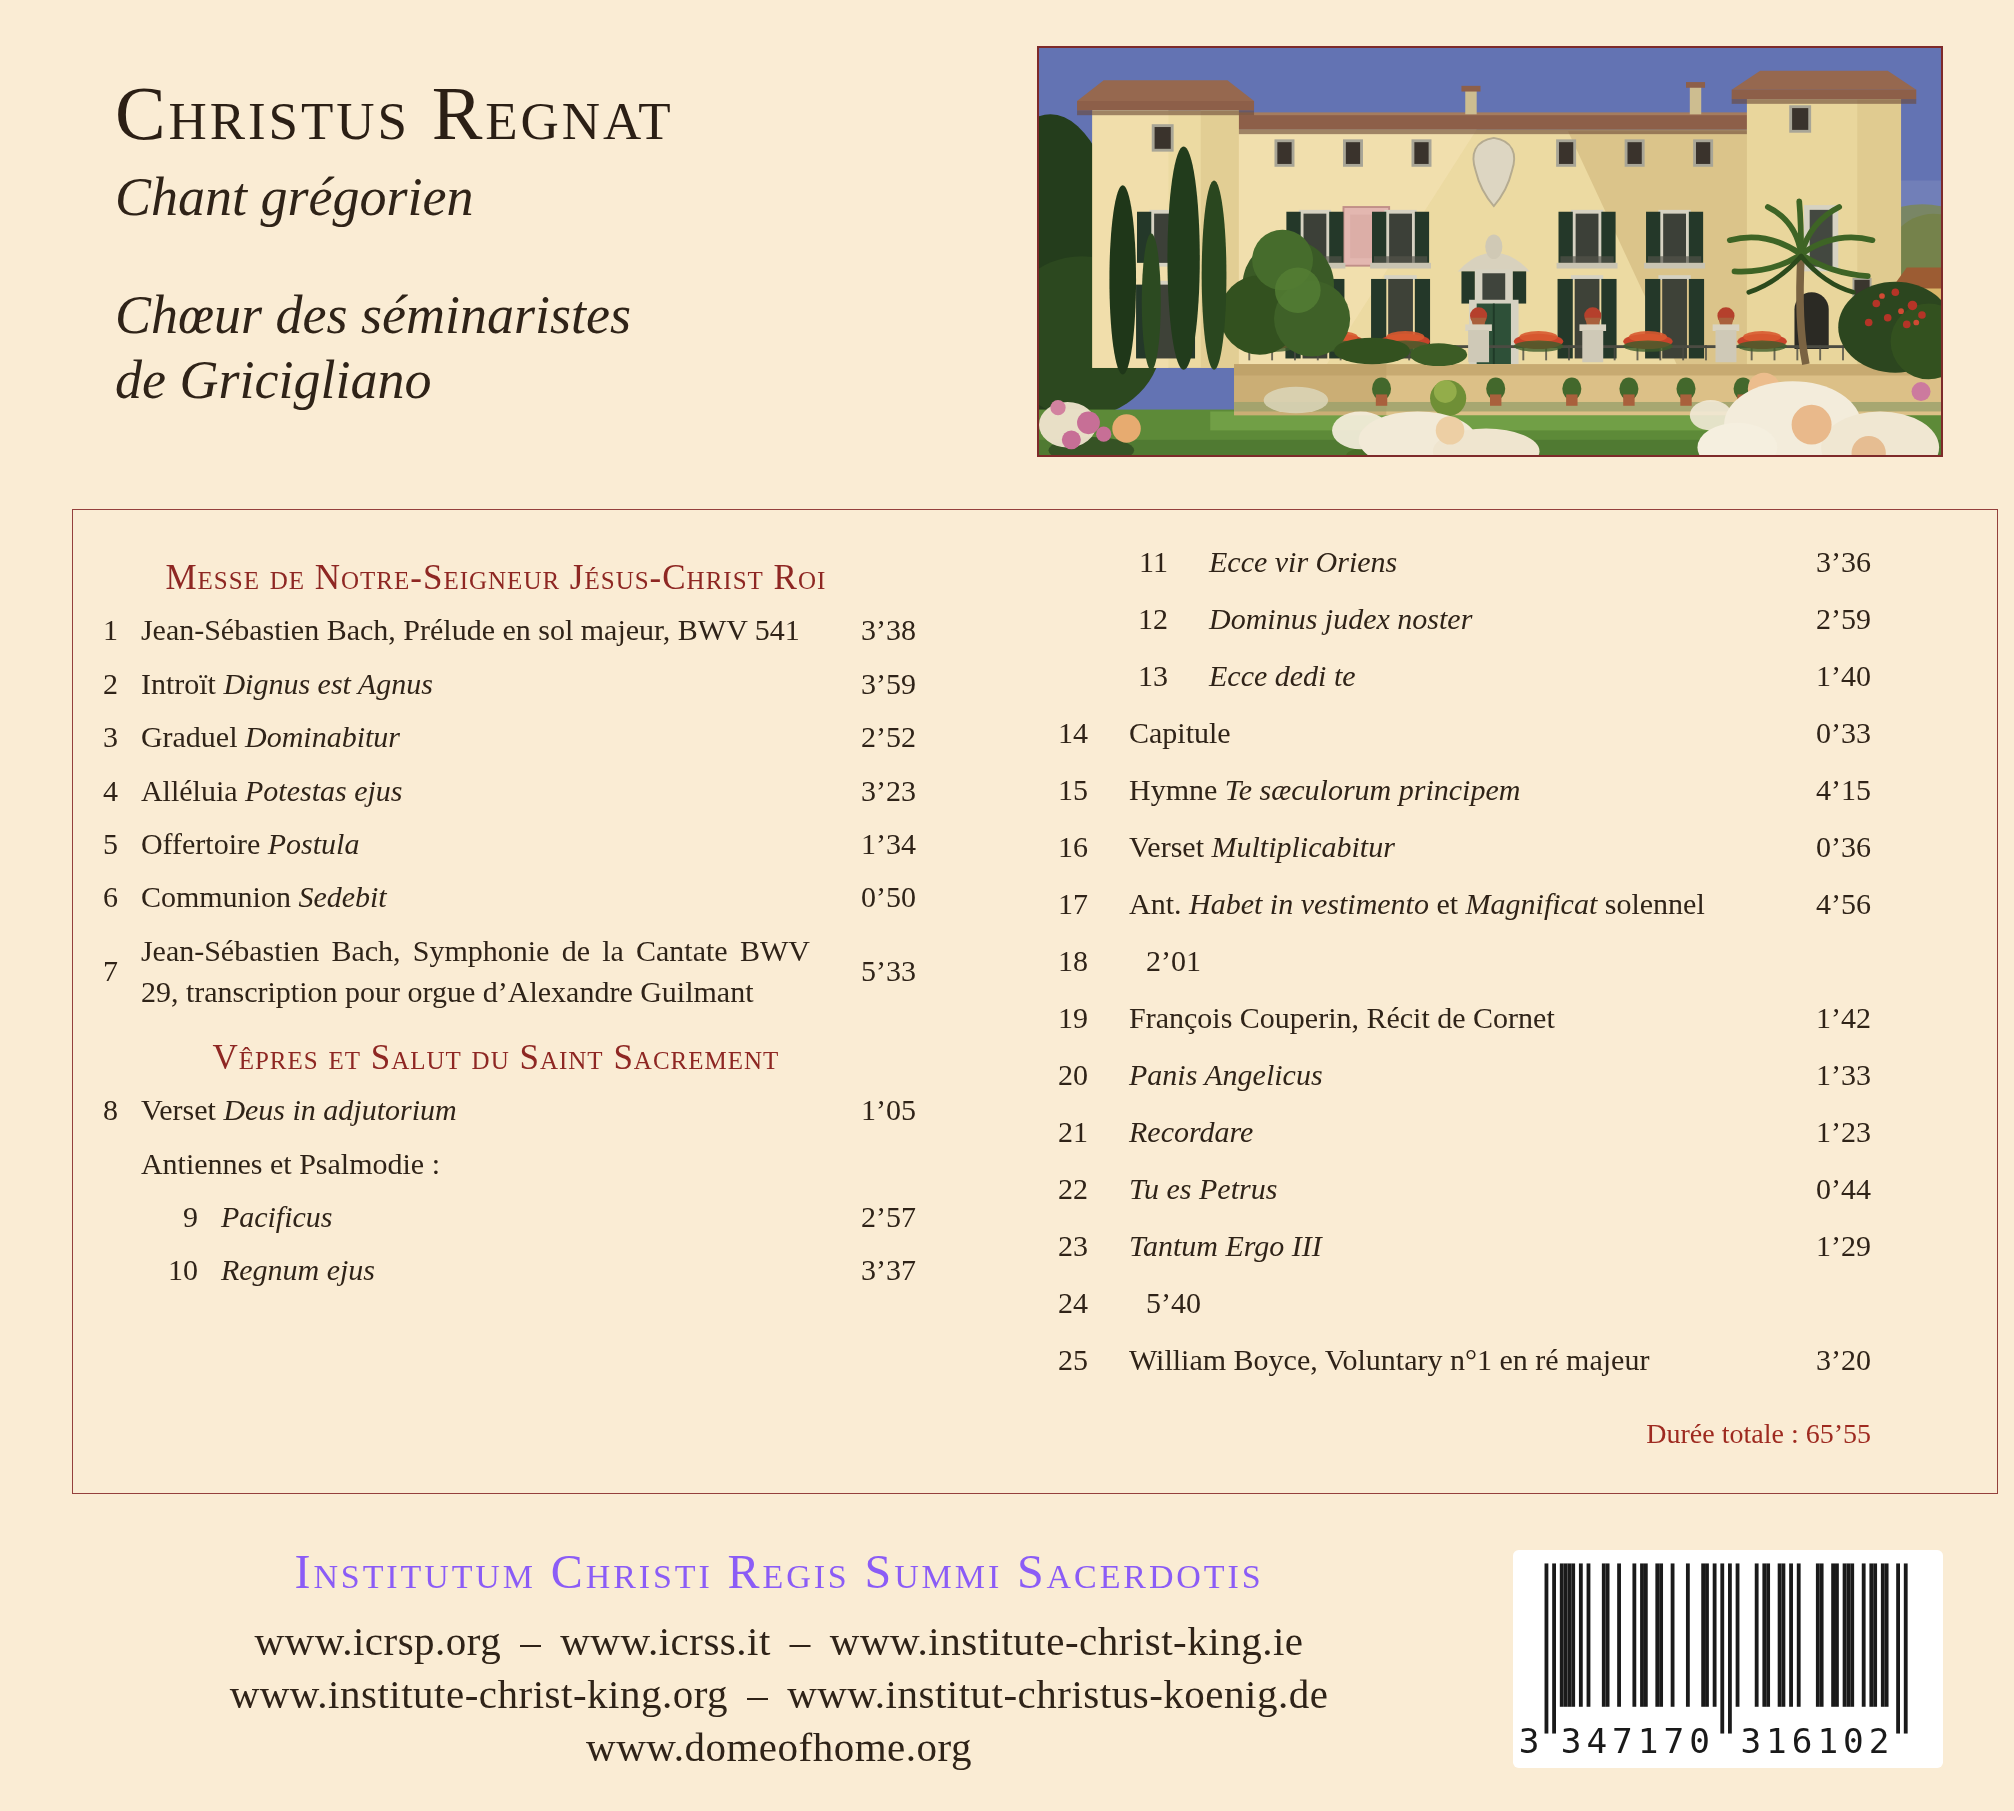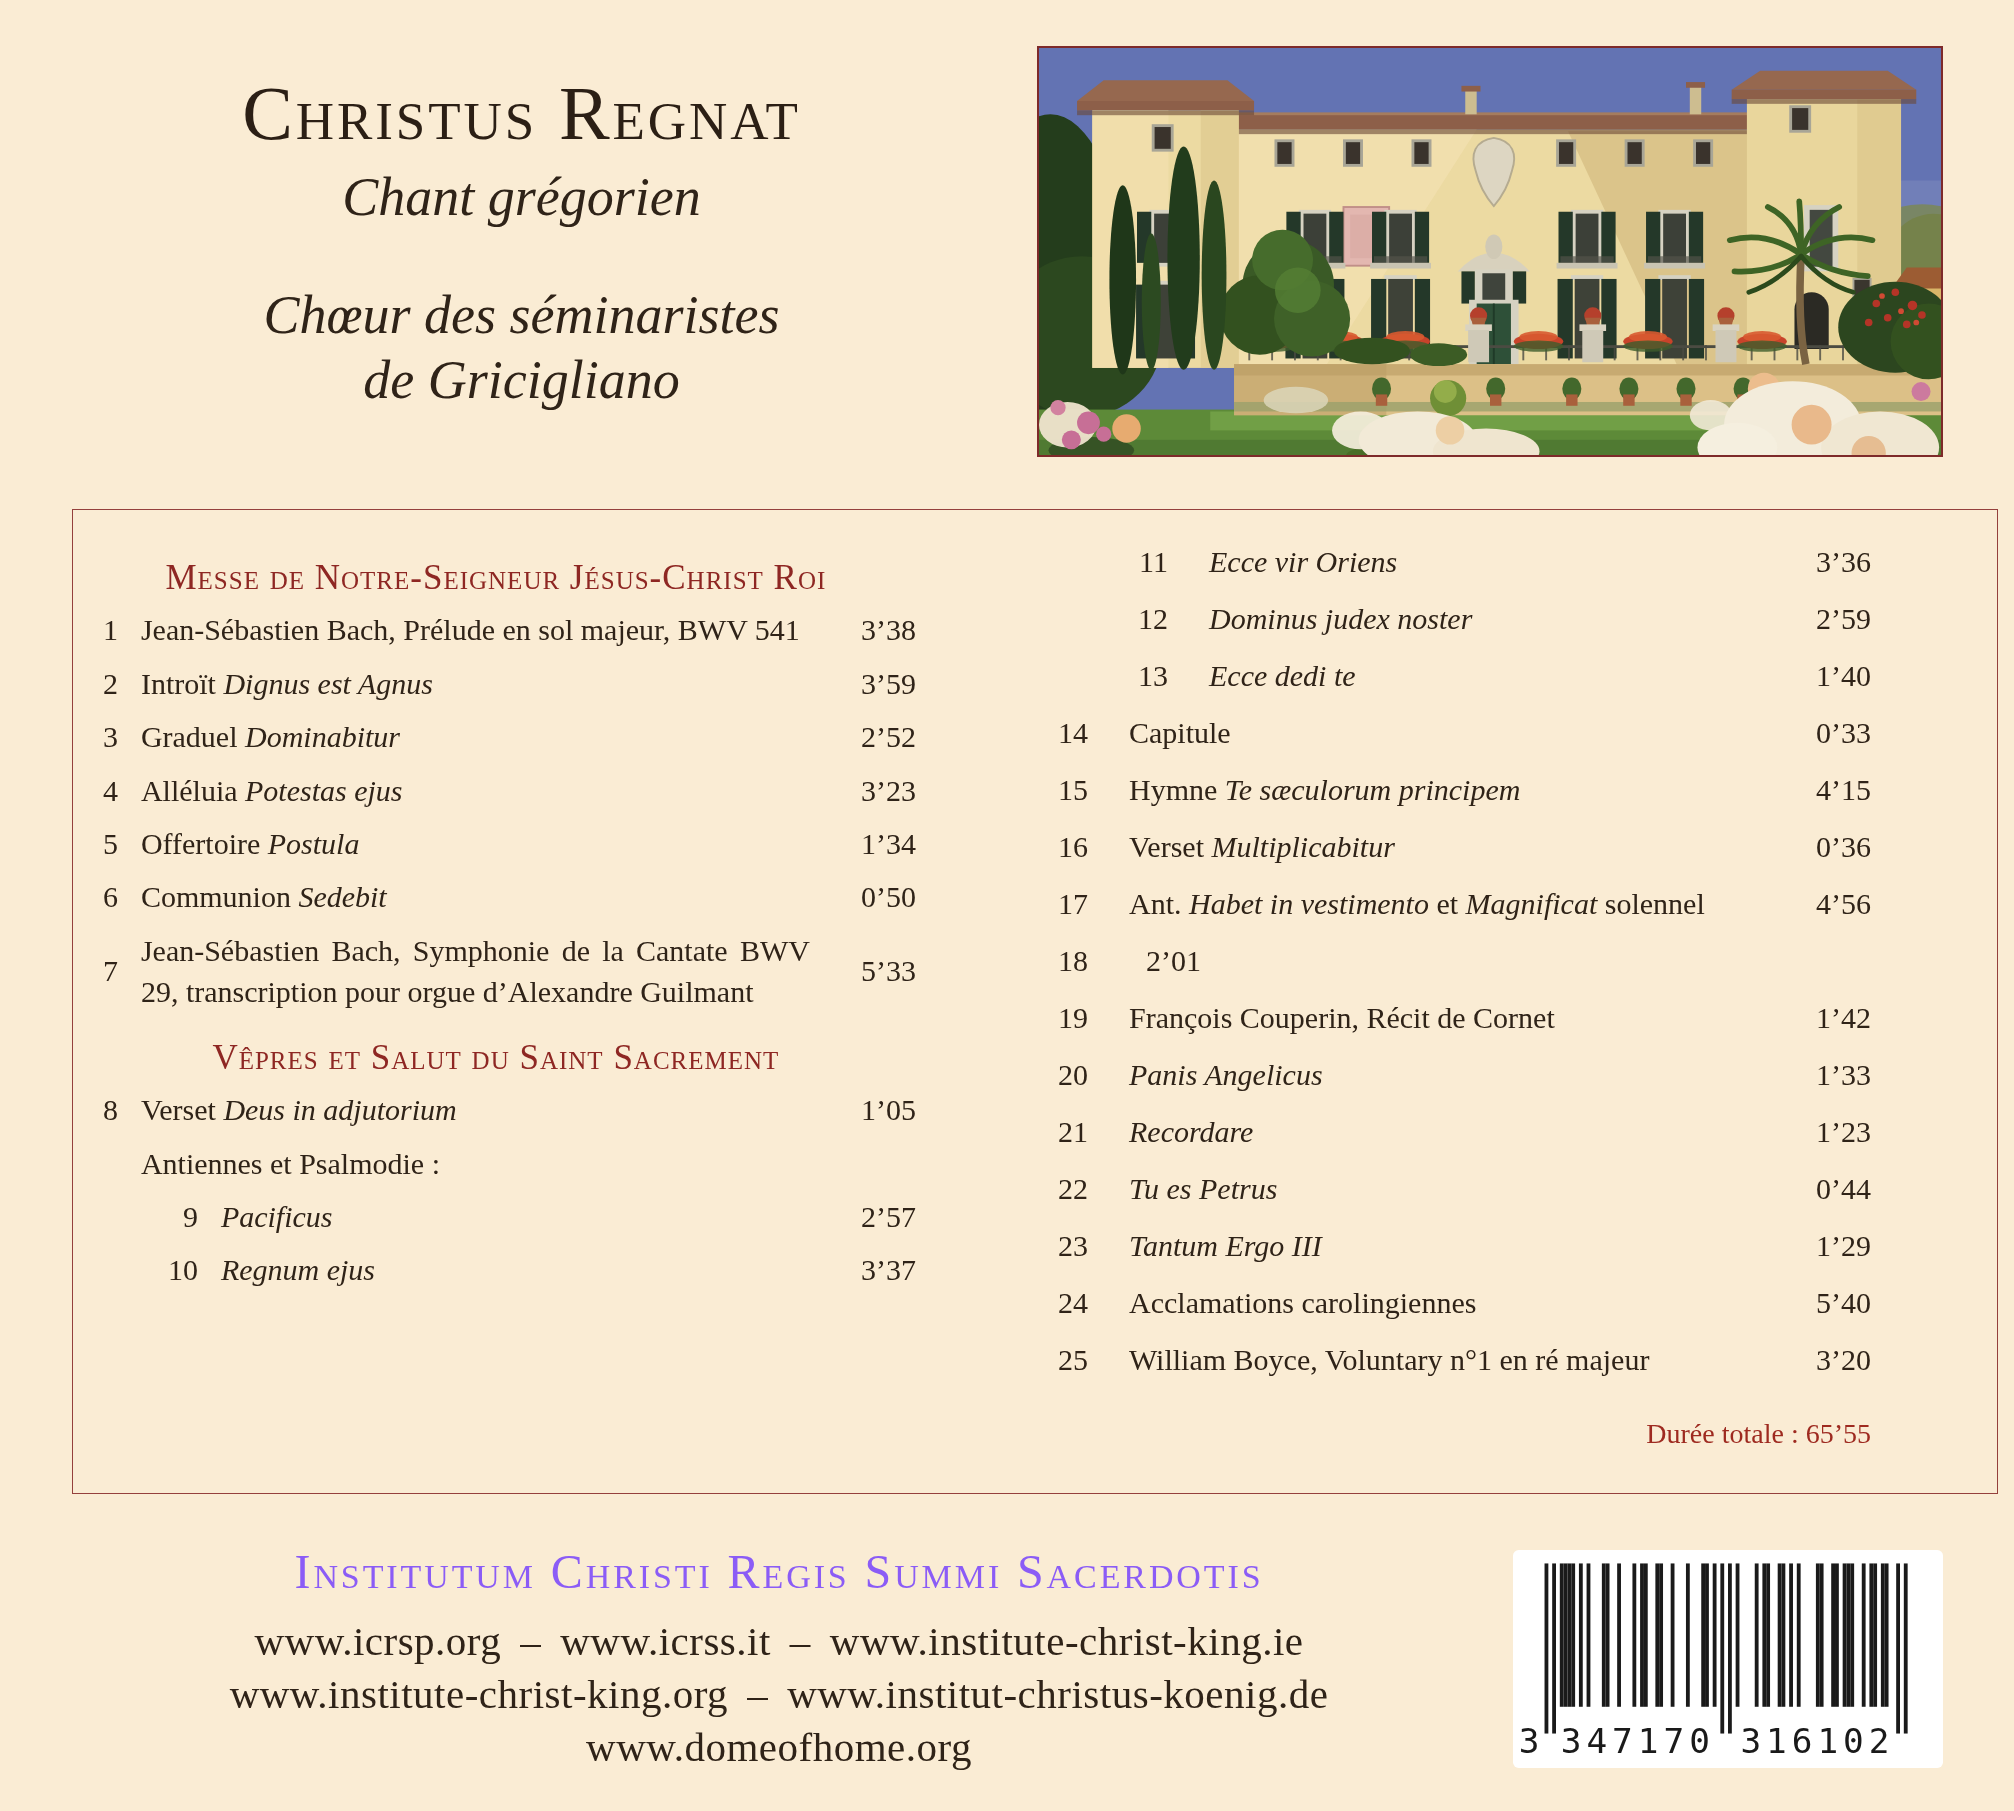--- a/index.html
+++ b/index.html
@@ -1,19 +1,19 @@
 <!DOCTYPE html>
 <html><head>
 <meta charset="utf-8">
 <style>
   html,body{margin:0;padding:0;background:#d8d2c4;}
   .cover{position:relative;width:2014px;height:1811px;background:#faecd4;
          font-family:"Liberation Serif",serif;color:#2f2318;overflow:hidden;}
   
-  .title-block{position:absolute;left:115px;top:71px;width:813px;text-align:center;}
+  .title-block{position:absolute;left:115px;top:71px;width:813px;text-align:left;}
   .album-title{font-size:76px;font-variant:small-caps;letter-spacing:2.9px;line-height:1.12;
                font-weight:normal;color:#2b1f15;margin:0;}
   .album-subtitle{font-style:italic;font-size:54px;margin-top:9.6px;}
   .performer{margin-top:55px;font-style:italic;font-size:54px;line-height:65px;}
   
   .photo{position:absolute;left:1037px;top:46px;width:906px;height:411px;
          border:2.9px solid #7e2a2a;box-sizing:border-box;margin:0;}
   .photo svg{display:block;width:100%;height:100%;}
   
   .tracklist{position:absolute;left:72px;top:509px;width:1926px;height:985px;
@@ -538,21 +538,20 @@
             <span class="ttl"><span class="ttl-in"><span class="it">Tu es Petrus</span></span></span>
             <span class="time">0’44</span>
           </div>
           <div class="track-row">
             <span class="num">23</span>
             <span class="ttl"><span class="ttl-in"><span class="it">Tantum Ergo III</span></span></span>
             <span class="time">1’29</span>
           </div>
           <div class="track-row">
             <span class="num">24</span>
-            <span class="ttl"><span class="ttl-in"><span>Acclamations carolingiennes</span></span></span>
             <span class="time">5’40</span>
           </div>
           <div class="track-row">
             <span class="num">25</span>
             <span class="ttl"><span class="ttl-in"><span>William Boyce, Voluntary n°1 en ré majeur</span></span></span>
             <span class="time">3’20</span>
           </div>
         </div>
       <div class="duree">
         <span>Durée totale : </span><span>65’55</span>

